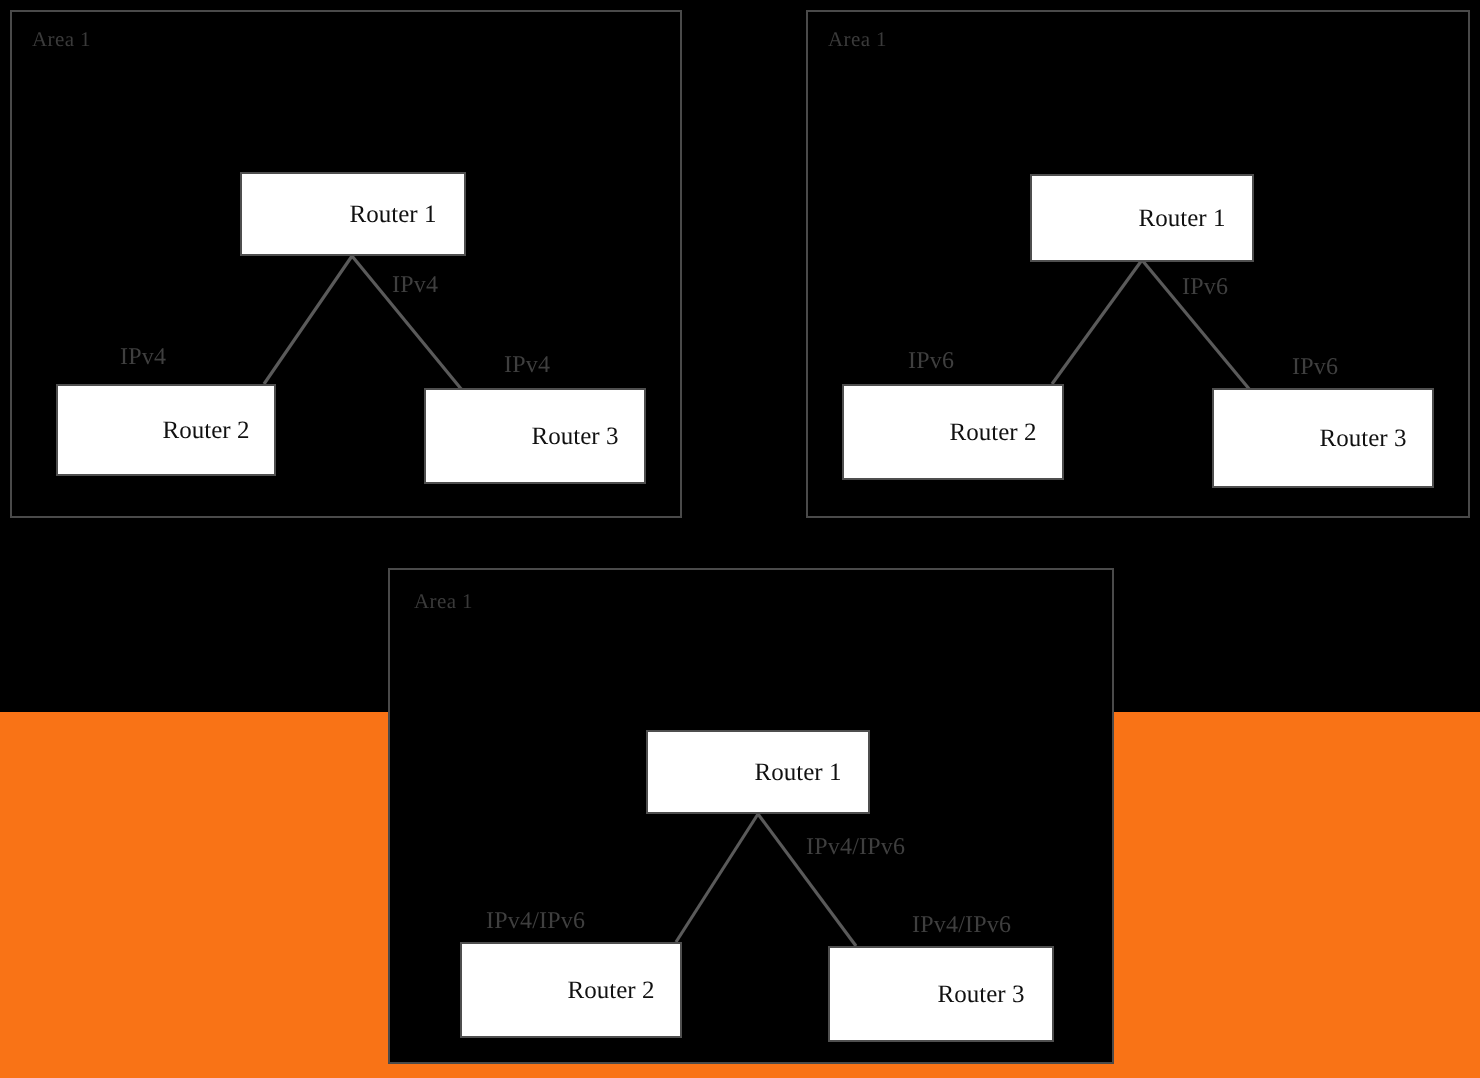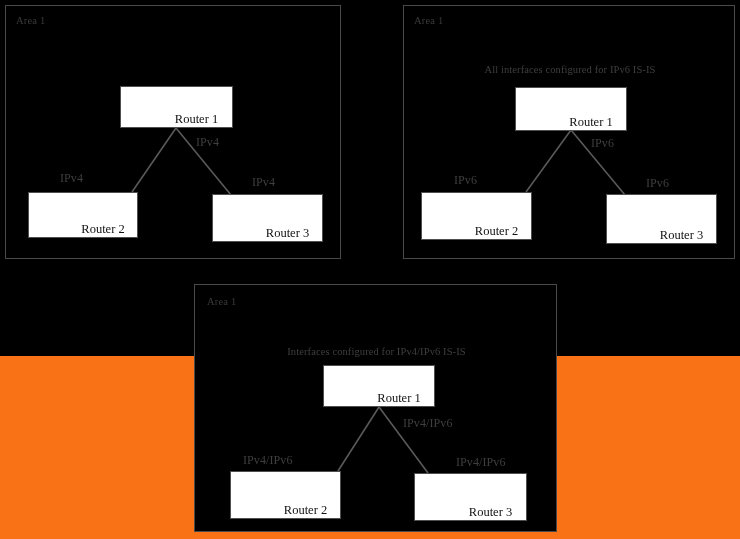--- a/index.html
+++ b/index.html
@@ -46,21 +46,21 @@
     letter-spacing: .1px;
     white-space: nowrap;
     text-align: center;
   }
   .router {
     position: absolute;
     background: #ffffff;
     border: 1.5px solid #4f4f4f;
     box-sizing: border-box;
     display: flex;
-    align-items: flex-end;
+    align-items: center;
     justify-content: center;
     color: #111111;
     font-size: 12.5px;
     white-space: nowrap;
     padding-left: 40px;
   }
   .link-label {
     position: absolute;
     font-size: 12px;
     color: #3f3f3f;
@@ -111,21 +111,20 @@
 
     <div class="link-label" style="left:190px; top:129px;">IPv4</div>
     <div class="link-label" style="left:54px; top:165px;">IPv4</div>
     <div class="link-label" style="left:246px; top:169px;">IPv4</div>
   </div>
 
   <div class="panel" style="left:403px; top:5px; width:332px; height:254px;">
 
     <div class="area-label">Area 1</div>
 
-    <div class="panel-title" style="left:0; top:58px; width:332px;">All interfaces configured for IPv6 IS-IS</div>
 
     <svg class="links" width="332" height="254">
       <line class="link-line" x1="167" y1="124" x2="122" y2="186"></line>
       <line class="link-line" x1="167" y1="124" x2="221" y2="189"></line>
     </svg>
 
     <div class="router" style="left:111px; top:81px; width:112px; height:44px;">
       <span>Router 1</span>
     </div>
 
@@ -139,21 +138,20 @@
 
     <div class="link-label" style="left:187px; top:130px;">IPv6</div>
     <div class="link-label" style="left:50px; top:167px;">IPv6</div>
     <div class="link-label" style="left:242px; top:170px;">IPv6</div>
   </div>
 
   <div class="panel" style="left:194px; top:284px; width:363px; height:248px;">
 
     <div class="area-label" style="left:12px; top:11px;">Area 1</div>
 
-    <div class="panel-title" style="left:0; top:61px; width:363px;">Interfaces configured for IPv4/IPv6 IS-IS</div>
 
     <svg class="links" width="363" height="248">
       <line class="link-line" x1="184" y1="122" x2="143" y2="186"></line>
       <line class="link-line" x1="184" y1="122" x2="233" y2="188"></line>
     </svg>
 
     <div class="router" style="left:128px; top:80px; width:112px; height:42px;">
       <span>Router 1</span>
     </div>
 

